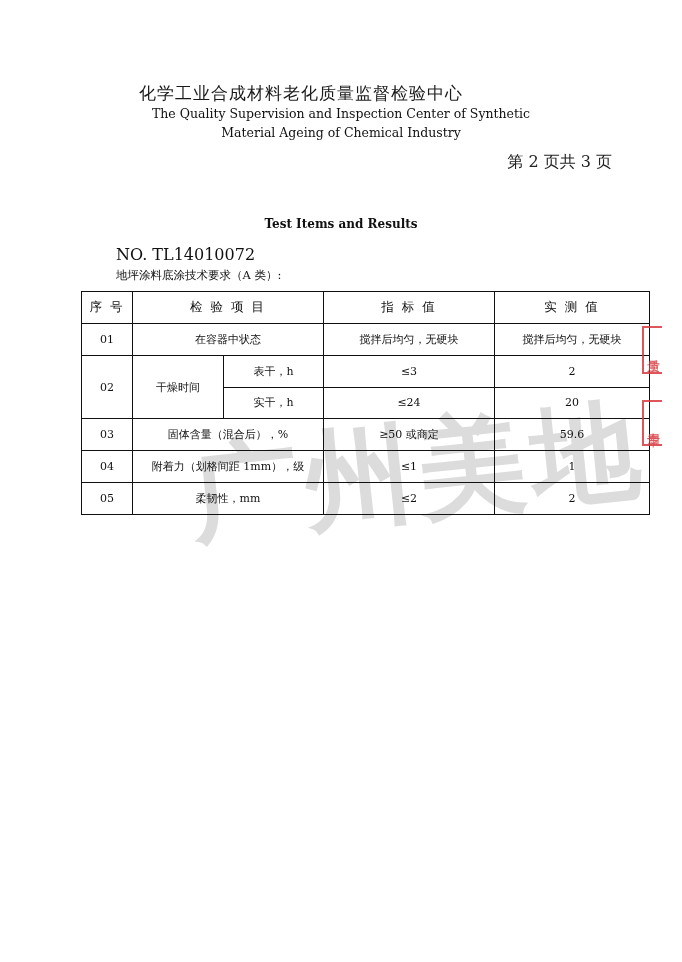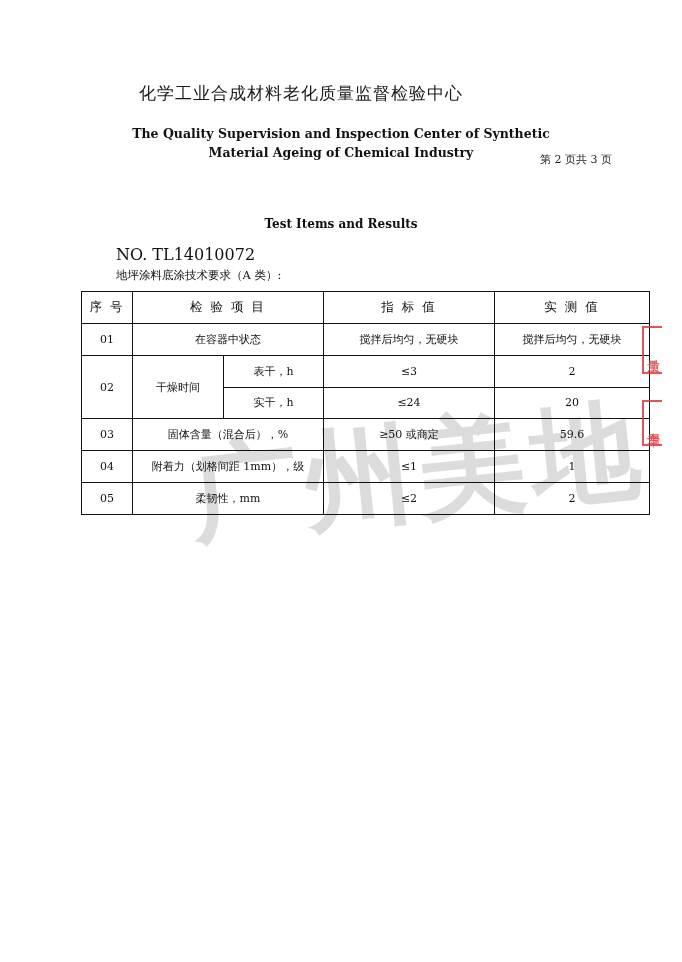--- a/index.html
+++ b/index.html
@@ -29,36 +29,36 @@
     left: 0;
     width: 602px;
     text-align: center;
     font-family: "DejaVu Serif", serif;
     font-size: 17px;
     letter-spacing: 1px;
     color: #1a1a1a;
   }
   .org-en {
     position: absolute;
-    top: 124px;
+    top: 104px;
     left: 0;
     width: 682px;
     text-align: center;
     font-family: "DejaVu Serif", serif;
-    font-weight: bold;
+    font-weight: normal;
     font-size: 12.5px;
     line-height: 19px;
     color: #111;
   }
   .page-num {
     position: absolute;
     top: 152px;
     right: 70px;
     font-family: "DejaVu Serif", serif;
-    font-size: 11px;
+    font-size: 16px;
     color: #222;
   }
 
   .title-cn {
     position: absolute;
     top: 180px;
     left: 0;
     width: 682px;
     text-align: center;
     font-family: "DejaVu Serif", serif;

